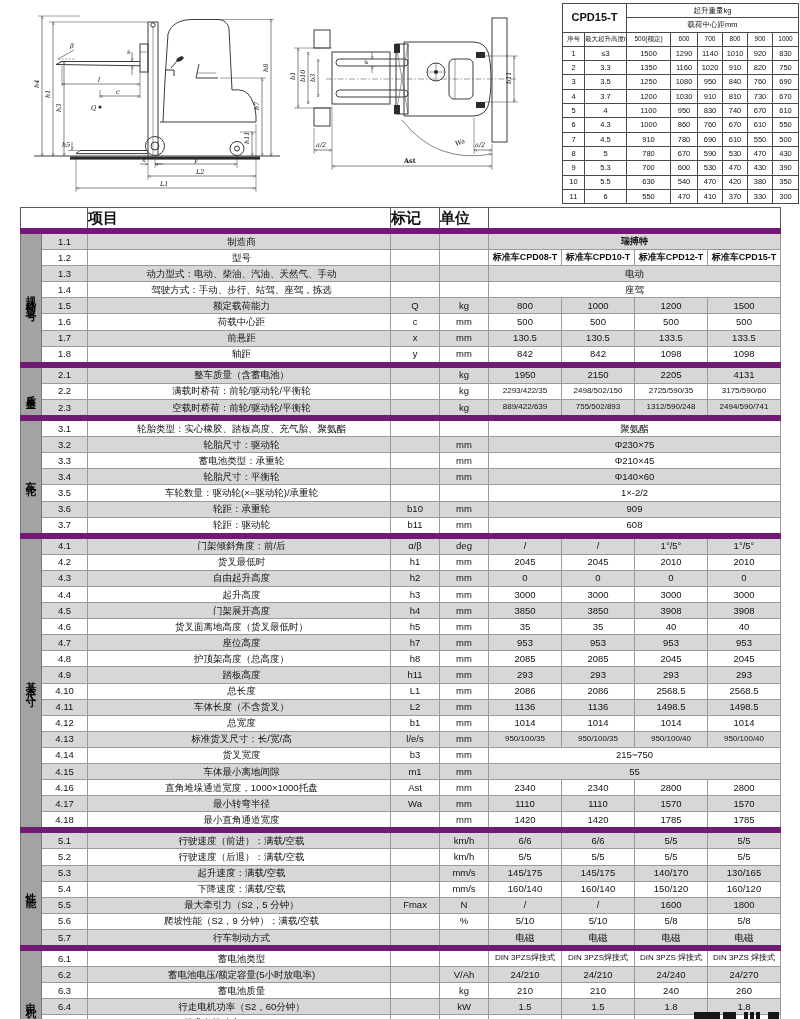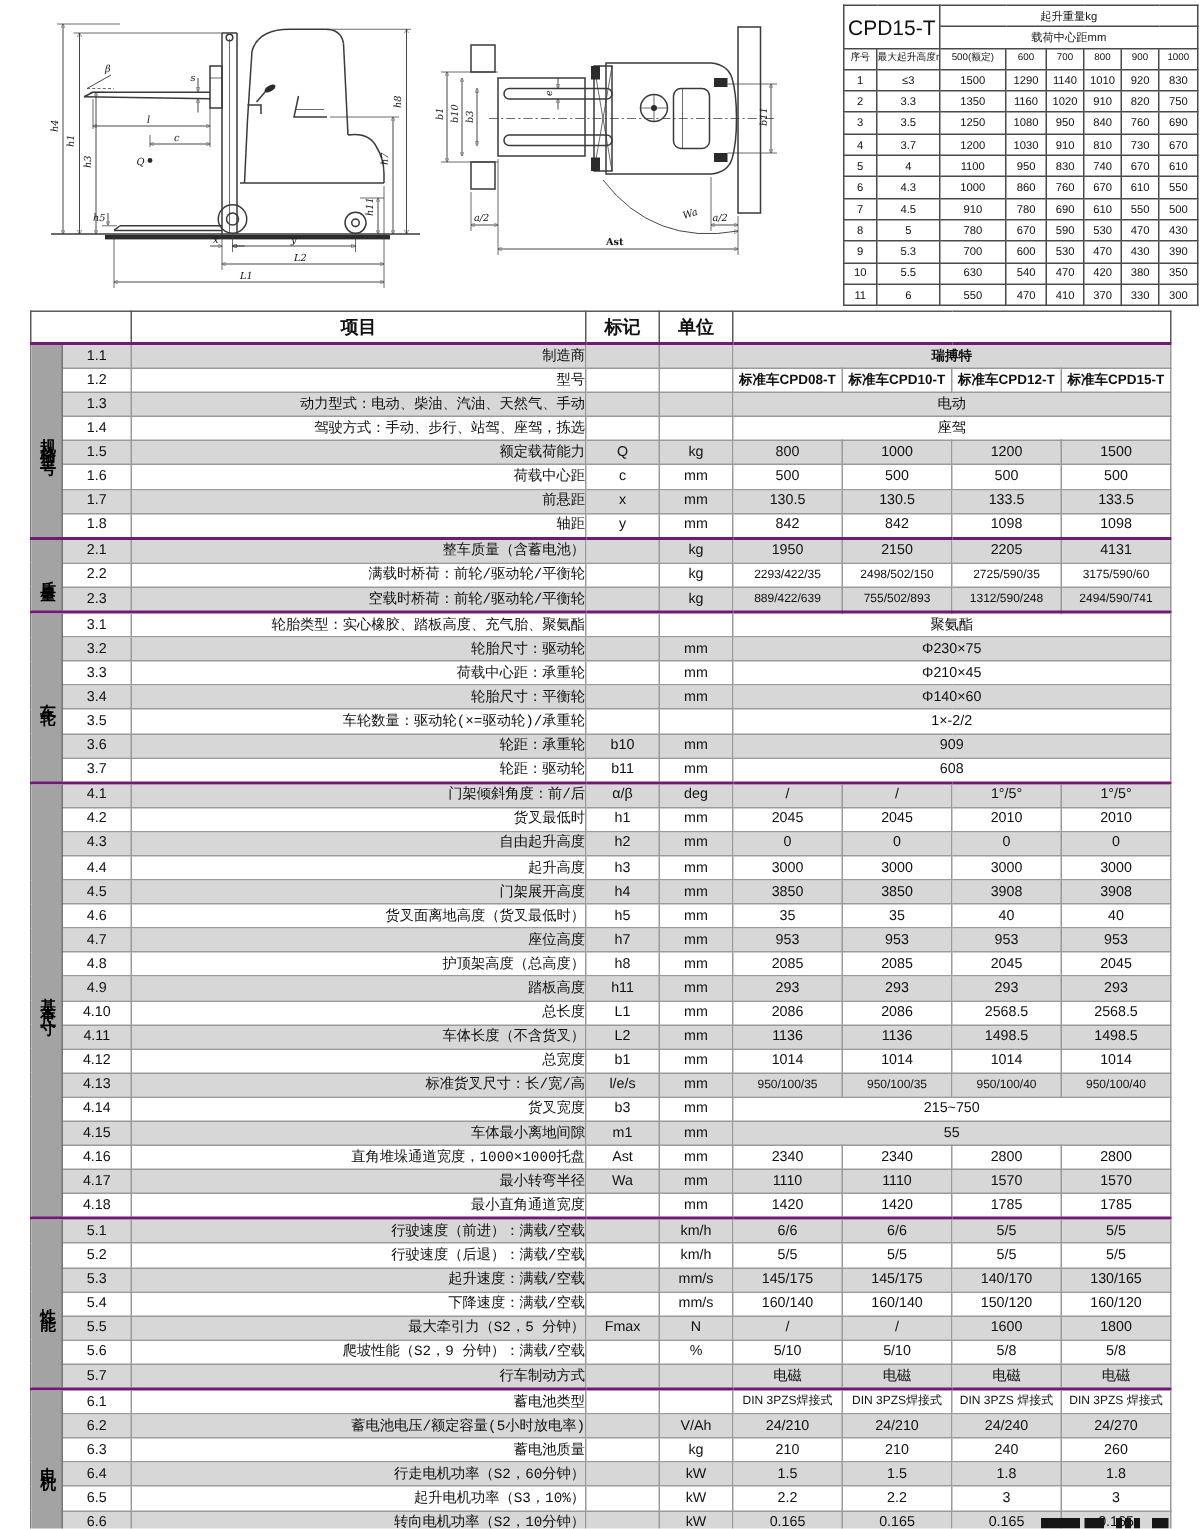--- a/index.html
+++ b/index.html
@@ -15,34 +15,34 @@
   .tech .dim{stroke-width:0.6;stroke:#333;}
   .tech .fill{fill:#2b2b2b;stroke:none;}
   .tech text{font-size:6.5px;font-style:italic;fill:#111;stroke:none;stroke-width:0;
     font-family:"DejaVu Serif","Liberation Serif",serif;}
   
   table.cap{position:absolute;left:562px;top:3px;width:236px;border-collapse:collapse;table-layout:fixed;}
   table.cap td,table.cap th{border:0.8px solid #4a4a4a;height:13.3px;padding:0;margin:0;
     font-size:7.5px;font-weight:normal;text-align:center;vertical-align:middle;
     line-height:1;white-space:nowrap;overflow:hidden;background:#fff;}
   table.cap tr.cols th{font-size:6.5px;}
-  table.cap th.model{font-size:14px;}
+  table.cap th.model{font-size:11px;font-weight:bold;}
   
   table.spec{position:absolute;left:20px;top:207px;width:760px;border-collapse:collapse;
     table-layout:fixed;border:1.5px solid #5a5a5a;}
   table.spec td{border:1px solid #9a9a9a;height:15.1px;padding:0;font-size:9.5px;
     line-height:1.05;vertical-align:middle;white-space:nowrap;overflow:hidden;background:#fff;}
-  table.spec tr.hd td{font-weight:bold;font-size:12px;height:20px;border-color:#5a5a5a;text-align:center;}
-  table.spec td.item{text-align:right;padding-left:5px;font-family:Liberation Mono, monospace;}
+  table.spec tr.hd td{font-weight:bold;font-size:15px;height:20px;border-color:#5a5a5a;}
+  table.spec td.item{text-align:center;padding-left:5px;}
   table.spec td.no,table.spec td.mark,table.spec td.unit,table.spec td.val{text-align:center;}
   table.spec tr.shade td{background:var(--shade,#d7d7d7);}
   table.spec td.band{background:var(--band,#a3a3a3) !important;border-color:#777;vertical-align:middle;text-align:center;}
   table.spec td.band div{writing-mode:vertical-rl;text-orientation:upright;margin:0 auto;
     font-size:10.5px;font-weight:bold;letter-spacing:5px;color:#000;}
-  table.spec tr.sec-top td{border-top:2px solid #701a75;}
+  table.spec tr.sec-top td{border-top:6px solid #701a75;}
   table.spec td.val.sm{font-size:8px;text-align:center;}
   table.spec tr.bold-vals td.val{font-weight:bold;font-size:9px;}
   
   #footer-mark{position:absolute;left:694px;top:1012px;width:100px;height:7px;overflow:hidden;}
   #footer-mark span{display:inline-block;background:#161616;height:12px;vertical-align:top;}
 </style>
 </head>
 <body>
 
 <svg class="tech" style="left:22px;top:4px;" width="262" height="196" viewBox="0 0 262 196">
@@ -507,21 +507,21 @@
       </tr>
       <tr class="shade">
         <td class="no">3.2</td>
         <td class="item">轮胎尺寸：驱动轮</td>
         <td class="mark"></td>
         <td class="unit">mm</td>
         <td class="val" colspan="4">Φ230×75</td>
       </tr>
       <tr>
         <td class="no">3.3</td>
-        <td class="item">荷载中心距：承重轮</td>
+        <td class="item">蓄电池类型：承重轮</td>
         <td class="mark"></td>
         <td class="unit">mm</td>
         <td class="val" colspan="4">Φ210×45</td>
       </tr>
       <tr class="shade">
         <td class="no">3.4</td>
         <td class="item">轮胎尺寸：平衡轮</td>
         <td class="mark"></td>
         <td class="unit">mm</td>
         <td class="val" colspan="4">Φ140×60</td>

